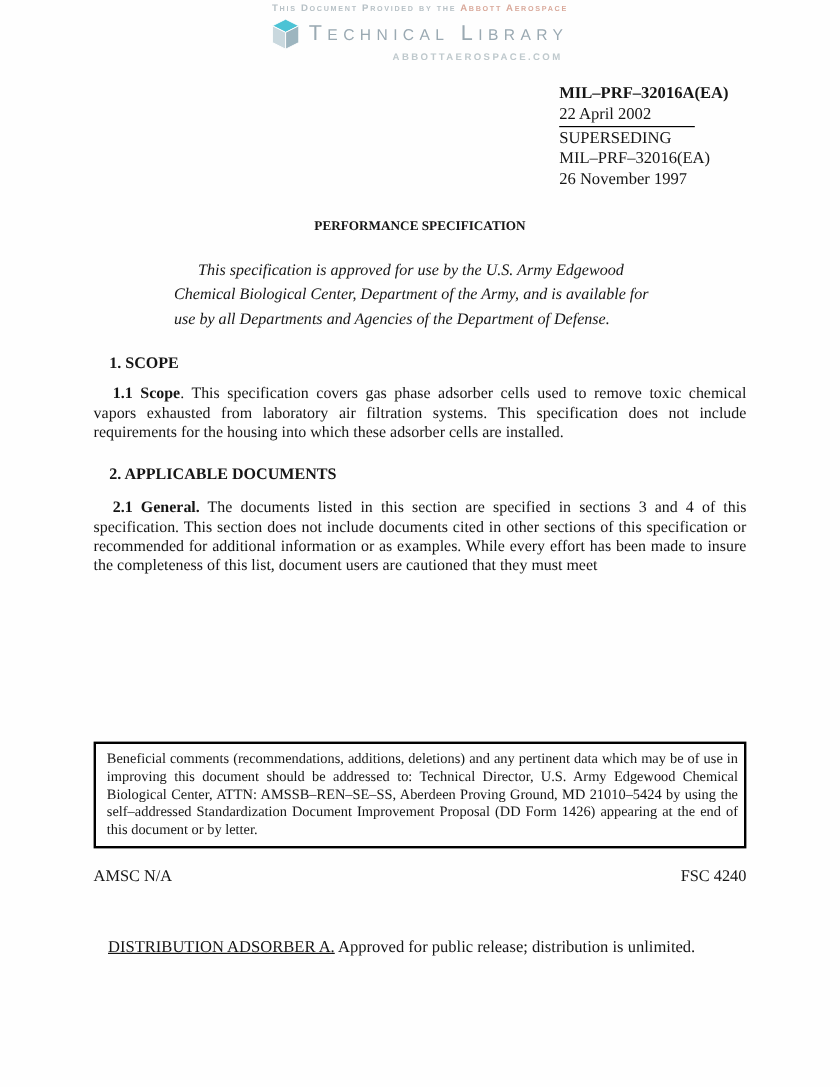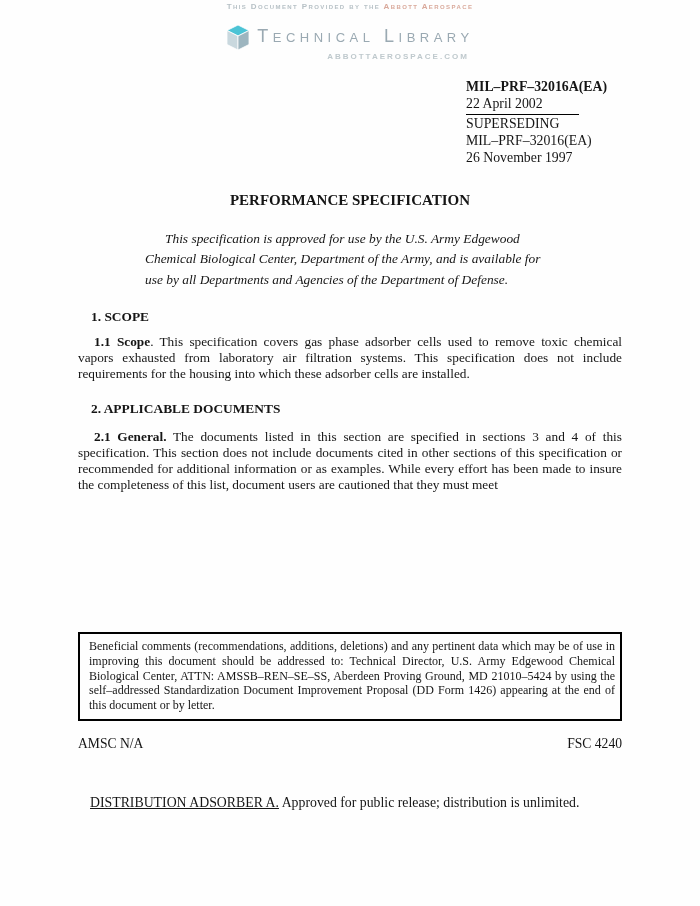--- a/index.html
+++ b/index.html
@@ -28,21 +28,21 @@
     font-variant: small-caps;
     font-weight: bold;
     color: #b7c1c6;
   }
   .lib-brand { color: #d9a99b; }
   .lib-mid {
     display: flex;
     align-items: center;
     justify-content: center;
     gap: 7px;
-    margin-top: 12px;
+    margin-top: 3px;
   }
   .cube-wrap { display: inline-flex; }
   .lib-title {
     font-size: 18px;
     letter-spacing: 4.5px;
     font-variant: small-caps;
     font-weight: 500;
     color: #9aa9b2;
   }
   .lib-site {
@@ -73,21 +73,21 @@
     border-bottom: 1.2px solid #000;
     padding-right: 36px;
     padding-bottom: 2px;
   }
 
   
   .doc-type {
     margin-top: 26px;
     text-align: center;
     font-weight: bold;
-    font-size: 15px;
+    font-size: 11px;
   }
   .subject {
     margin-top: 17px;
     text-align: center;
     font-weight: bold;
     font-size: 13.6px;
   }
   .approval {
     width: 410px;
     margin: 20px auto 0 auto;

